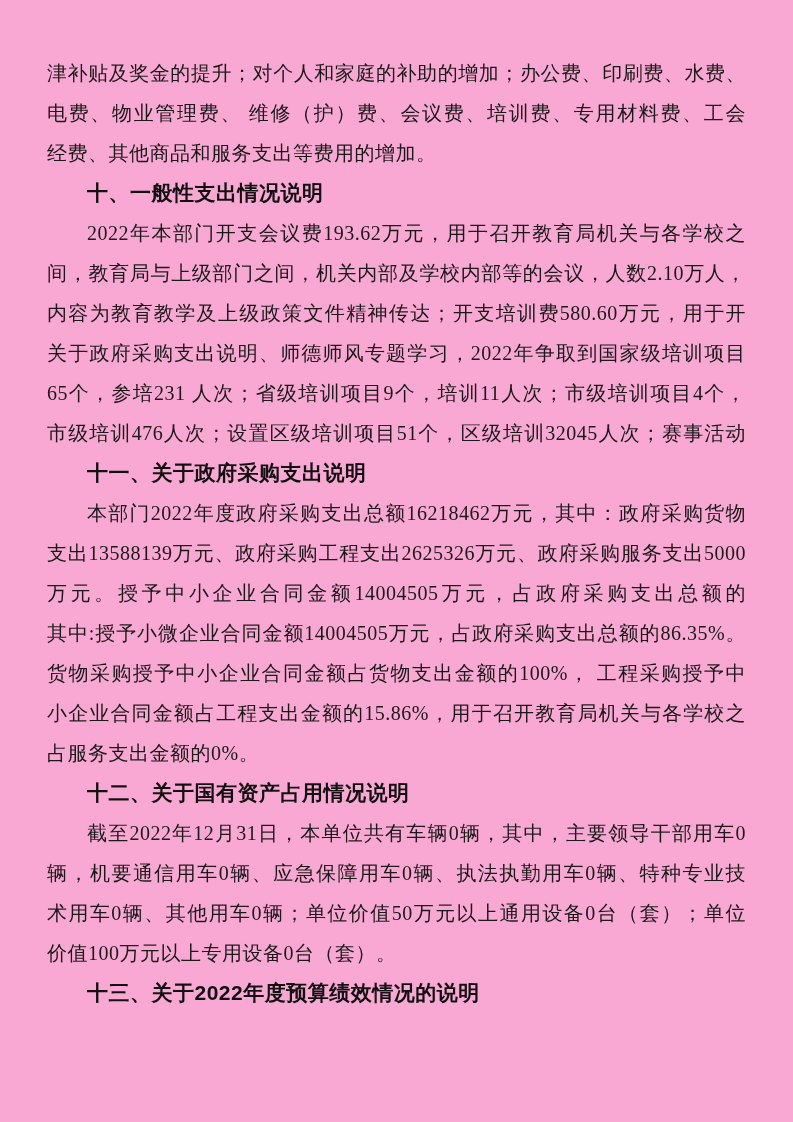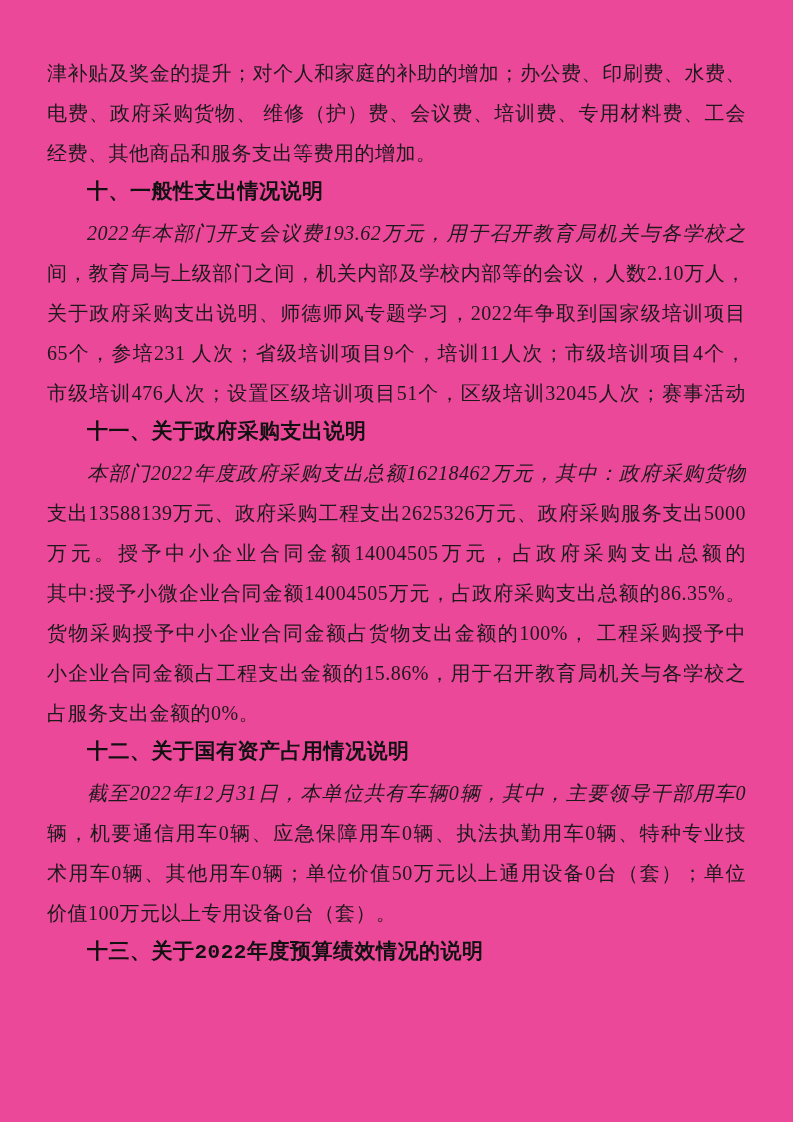--- a/index.html
+++ b/index.html
@@ -12,65 +12,65 @@
     height: 1122px;
     overflow: hidden;
     font-family: "Liberation Serif", "DejaVu Serif", serif;
     color: #1a1a1a;
   }
   .page {
     box-sizing: border-box;
     width: 793px;
     height: 1122px;
     padding: 53px 47px 0 47px;
-    background: #ec4899;
+    background: #f9a8d4;
   }
   .paragraph { margin: 0; }
   .line {
     font-size: 20px;
     line-height: 40px;
     height: 40px;
     overflow: hidden;
     text-align: justify;
     text-align-last: justify;
     letter-spacing: 0.5px;
   }
   .line.last {
     text-align: center;
     text-align-last: left;
   }
   .line.indent {
     text-indent: 40px;
-    font-style: italic;
   }
   .heading {
-    font-family: Liberation Mono, monospace;
+    font-family: Liberation Sans, sans-serif;
     font-weight: bold;
     font-size: 21px;
     line-height: 40px;
     height: 40px;
     color: #111111;
     padding-left: 40px;
     letter-spacing: 0.5px;
   }
 </style>
 </head>
 <body>
 
 <div class="page">
   <div class="content">
       <div class="paragraph">
         <div class="line">津补贴及奖金的提升；对个人和家庭的补助的增加；办公费、印刷费、水费、</div>
-        <div class="line">电费、政府采购货物、 维修（护）费、会议费、培训费、专用材料费、工会</div>
+        <div class="line">电费、物业管理费、 维修（护）费、会议费、培训费、专用材料费、工会</div>
         <div class="line last">经费、其他商品和服务支出等费用的增加。</div>
       </div>
       <div class="heading">十、一般性支出情况说明</div>
       <div class="paragraph">
         <div class="line indent">2022年本部门开支会议费193.62万元，用于召开教育局机关与各学校之</div>
         <div class="line">间，教育局与上级部门之间，机关内部及学校内部等的会议，人数2.10万人，</div>
+        <div class="line">内容为教育教学及上级政策文件精神传达；开支培训费580.60万元，用于开</div>
         <div class="line">关于政府采购支出说明、师德师风专题学习，2022年争取到国家级培训项目</div>
         <div class="line">65个，参培231 人次；省级培训项目9个，培训11人次；市级培训项目4个，</div>
         <div class="line">市级培训476人次；设置区级培训项目51个，区级培训32045人次；赛事活动</div>
       </div>
       <div class="heading">十一、关于政府采购支出说明</div>
       <div class="paragraph">
         <div class="line indent">本部门2022年度政府采购支出总额16218462万元，其中：政府采购货物</div>
         <div class="line">支出13588139万元、政府采购工程支出2625326万元、政府采购服务支出5000</div>
         <div class="line">万元。授予中小企业合同金额14004505万元，占政府采购支出总额的86.35%，</div>
         <div class="line">其中:授予小微企业合同金额14004505万元，占政府采购支出总额的86.35%。</div>

